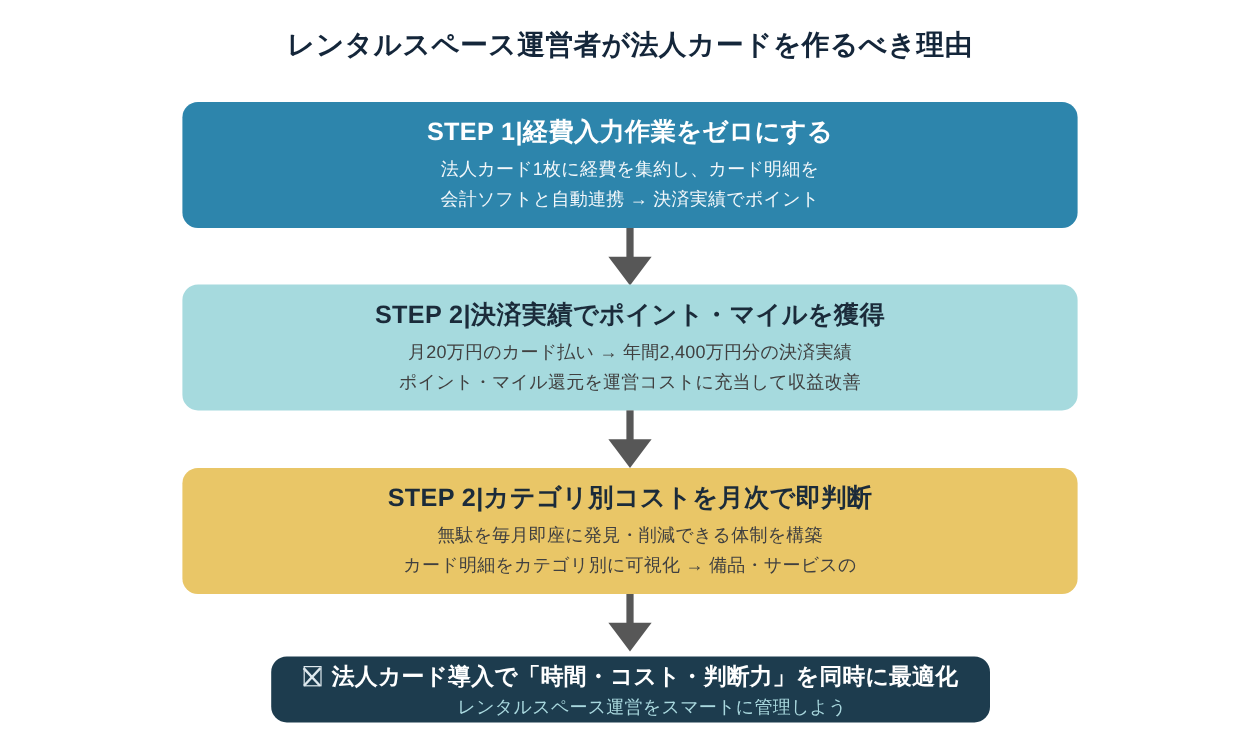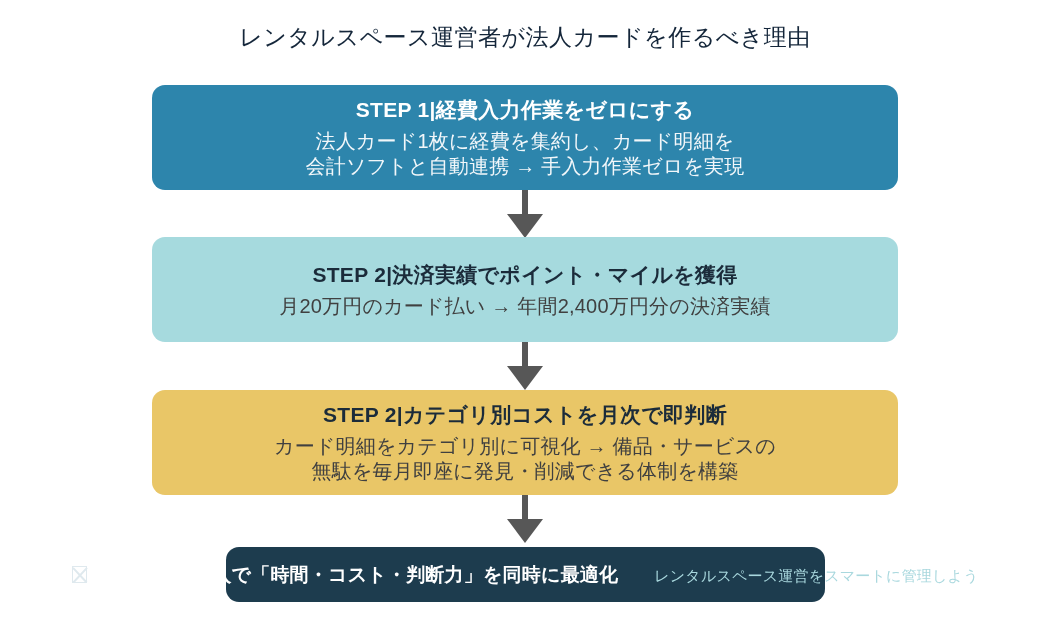--- a/index.html
+++ b/index.html
@@ -20,21 +20,21 @@
   }
 
   
   .page-title {
     position: absolute;
     top: 22px;
     left: 0;
     width: 1050px;
     text-align: center;
     font-size: 23px;
-    font-weight: normal;
+    font-weight: bold;
     color: #14263a;
     letter-spacing: 0.5px;
     white-space: nowrap;
   }
 
   
   .step-box {
     position: absolute;
     left: 152px;
     width: 746px;
@@ -51,21 +51,21 @@
   .step-box.s3 { top: 390px; background: #e9c667; }
 
   .step-heading {
     font-size: 21px;
     font-weight: bold;
     letter-spacing: 0.3px;
     white-space: nowrap;
     margin-bottom: 5px;
   }
   .step-line {
-    font-size: 20px;
+    font-size: 15px;
     line-height: 25px;
     white-space: nowrap;
     letter-spacing: 0.2px;
   }
   .s1 .step-heading { color: #ffffff; }
   .s1 .step-line    { color: #f2f7fa; }
   .s2 .step-heading,
   .s3 .step-heading { color: #1b2b3a; }
   .s2 .step-line,
   .s3 .step-line    { color: #404040; }
@@ -102,21 +102,21 @@
   
   .conclusion {
     position: absolute;
     left: 226px;
     top: 547px;
     width: 599px;
     height: 55px;
     background: #1d3c4e;
     border-radius: 13px;
     display: flex;
-    flex-direction: row;
+    flex-direction: column;
     align-items: center;
     justify-content: center;
   }
   .conclusion-main {
     display: flex;
     align-items: center;
     justify-content: center;
     font-size: 19px;
     font-weight: bold;
     color: #ffffff;
@@ -157,42 +157,43 @@
 </head>
 <body>
 
 <div class="canvas">
 
   <div class="page-title">レンタルスペース運営者が法人カードを作るべき理由</div>
 
   <div class="step-box s1">
     <div class="step-heading">STEP 1|経費入力作業をゼロにする</div>
     <div class="step-line">法人カード1枚に経費を集約し、カード明細を</div>
-    <div class="step-line">会計ソフトと自動連携 → 手入力作業ゼロを実現</div>
+    <div class="step-line">会計ソフトと自動連携 → 決済実績でポイント</div>
   </div>
 
   <div class="arrow a1">
     <div class="stem"></div>
     <div class="head"></div>
   </div>
 
   <div class="step-box s2">
     <div class="step-heading">STEP 2|決済実績でポイント・マイルを獲得</div>
     <div class="step-line">月20万円のカード払い → 年間2,400万円分の決済実績</div>
+    <div class="step-line">ポイント・マイル還元を運営コストに充当して収益改善</div>
   </div>
 
   <div class="arrow a2">
     <div class="stem"></div>
     <div class="head"></div>
   </div>
 
   <div class="step-box s3">
     <div class="step-heading">STEP 2|カテゴリ別コストを月次で即判断</div>
+    <div class="step-line">無駄を毎月即座に発見・削減できる体制を構築</div>
     <div class="step-line">カード明細をカテゴリ別に可視化 → 備品・サービスの</div>
-    <div class="step-line">無駄を毎月即座に発見・削減できる体制を構築</div>
   </div>
 
   <div class="arrow a3">
     <div class="stem"></div>
     <div class="head"></div>
   </div>
 
   <div class="conclusion">
     <div class="conclusion-main">
       <span class="tofu-icon"></span>

